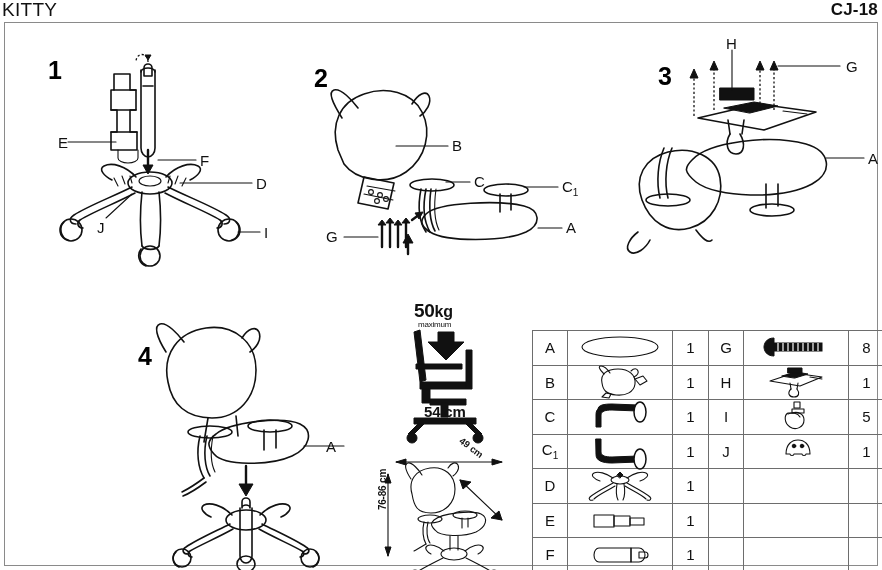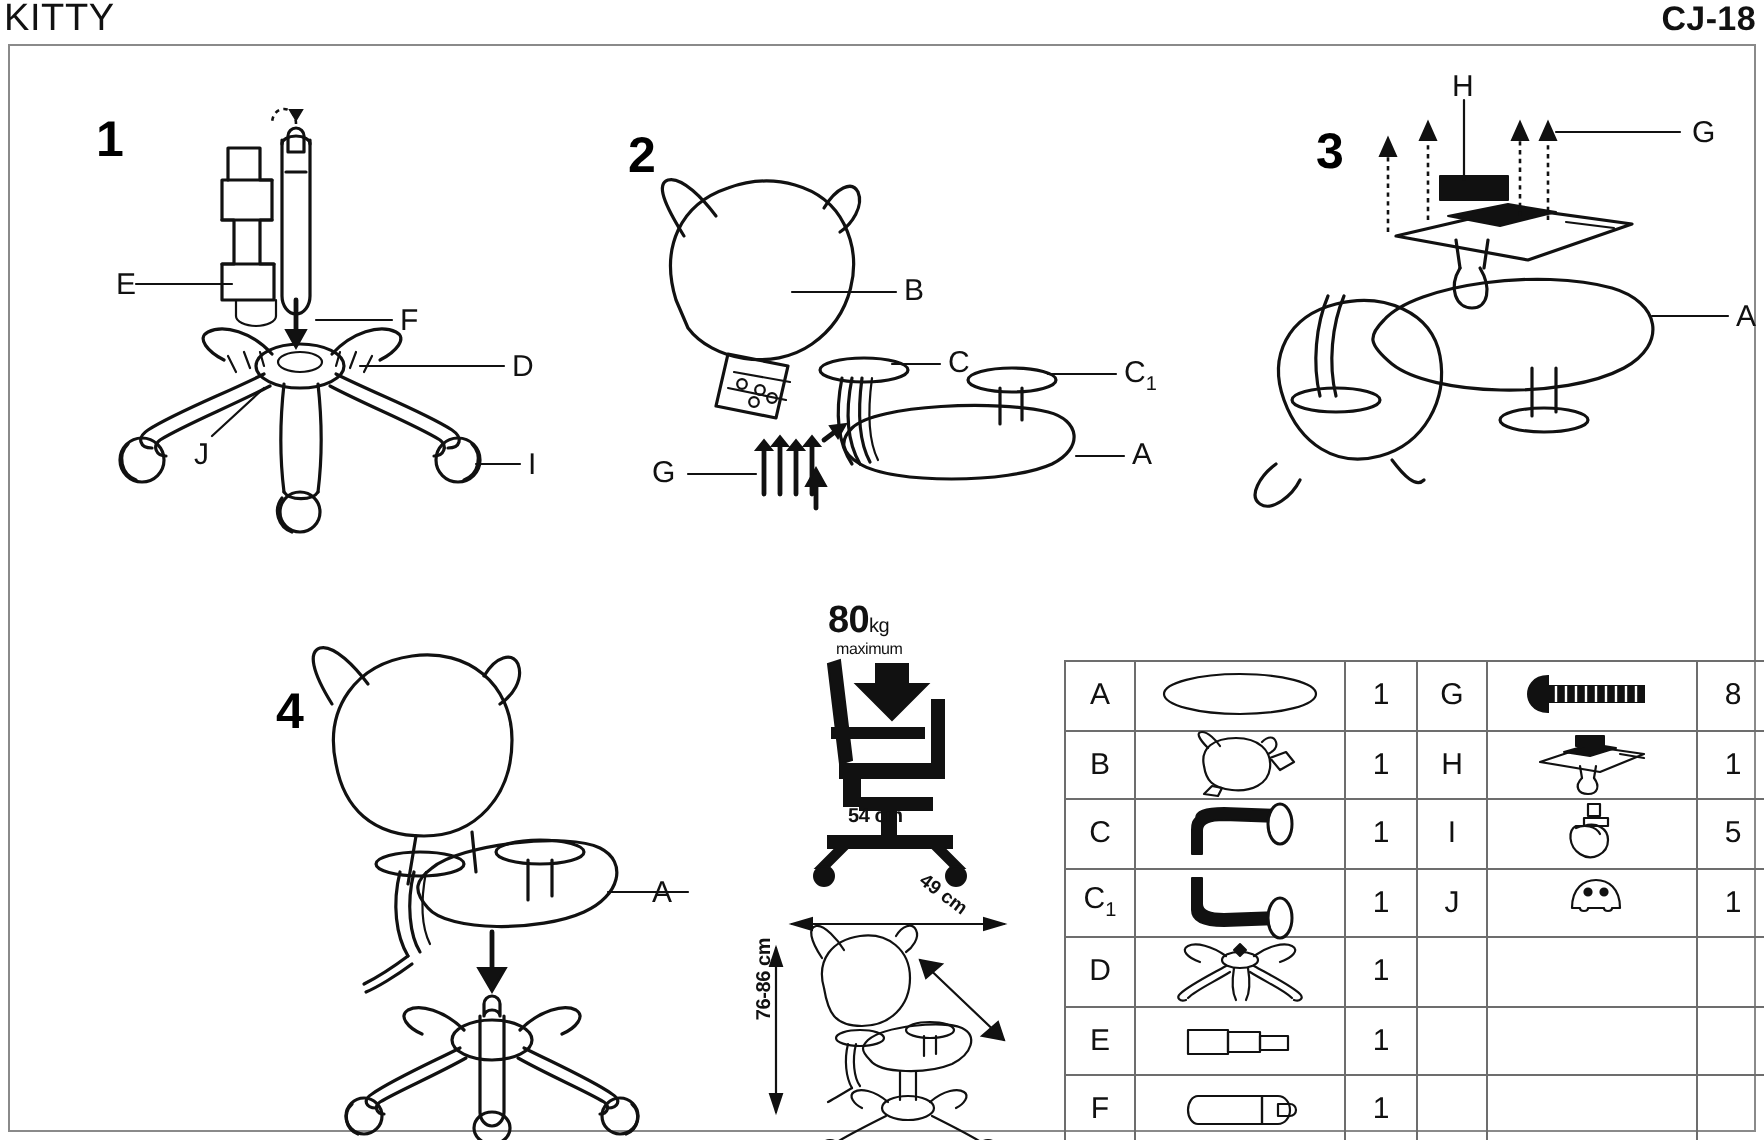--- a/index.html
+++ b/index.html
@@ -25,23 +25,23 @@
   .s{fill:none;stroke:#111;stroke-width:1.6;stroke-linejoin:round;stroke-linecap:round;}
   .s2{fill:none;stroke:#111;stroke-width:2.4;stroke-linejoin:round;stroke-linecap:round;}
   .sthin{fill:none;stroke:#111;stroke-width:1.1;stroke-linejoin:round;stroke-linecap:round;}
   .fill{fill:#111;stroke:#111;stroke-width:1;}
   .wfill{fill:#fff;stroke:#111;stroke-width:1.5;}
   .dash{fill:none;stroke:#111;stroke-width:1.3;stroke-dasharray:2.2 2.2;}
 
   
   #spec{position:absolute;left:378px;top:298px;width:148px;height:262px;}
   #kgtxt{position:absolute;left:36px;top:2px;font-size:19px;font-weight:bold;letter-spacing:-.3px;}
-  #kgunit{font-size:10px;font-weight:normal;}
+  #kgunit{font-size:16px;font-weight:bold;}
   #maxtxt{position:absolute;left:40px;top:22px;font-size:8px;font-weight:normal;letter-spacing:-.2px;}
-  #w54{position:absolute;left:46px;top:105px;font-size:10px;font-weight:bold;letter-spacing:-.2px;}
+  #w54{position:absolute;left:46px;top:105px;font-size:15px;font-weight:bold;letter-spacing:-.2px;}
   #h76{position:absolute;left:-16px;top:186px;font-size:10px;font-weight:bold;letter-spacing:-.2px;
        transform:rotate(-90deg);transform-origin:center;white-space:nowrap;}
   #d49{position:absolute;left:86px;top:137px;font-size:9.5px;font-weight:bold;
        transform:rotate(37deg);transform-origin:left top;white-space:nowrap;}
 
   
   #parts{position:absolute;left:532px;top:330px;width:346px;height:235px;
          border-collapse:collapse;table-layout:fixed;}
   #parts td{border:1px solid #6d6d6d;padding:0;text-align:center;vertical-align:middle;height:33.5px;}
   .c-letter{width:34px;font-size:15px;}
@@ -301,21 +301,21 @@
         <ellipse cx="126" cy="252" rx="9" ry="8"></ellipse>
       </g>
 
       <path class="sthin" stroke="#6d6d6d" d="M184,134 h40"></path>
     </svg>
 
     <div class="lbl" style="left:206px;top:127px;">A</div>
   </div>
 
   <div id="spec">
-    <div id="kgtxt"><span>80</span><span id="kgunit">kg</span></div>
+    <div id="kgtxt"><span>50</span><span id="kgunit">kg</span></div>
     <div id="maxtxt">maximum</div>
 
     <svg width="148" height="262" viewBox="0 0 148 262">
 
       <path class="fill" d="M60,34 h16 v10 h10 l-18,18 l-18,-18 h10 z"></path>
 
       <g fill="#111" stroke="#111" stroke-width="1">
         <path d="M36,34 l6,-2 l6,50 l-6,2 z"></path>
         <path d="M42,84 h46 v7 h-46 z"></path>
         <path d="M88,52 h6 v39 h-6 z"></path>

